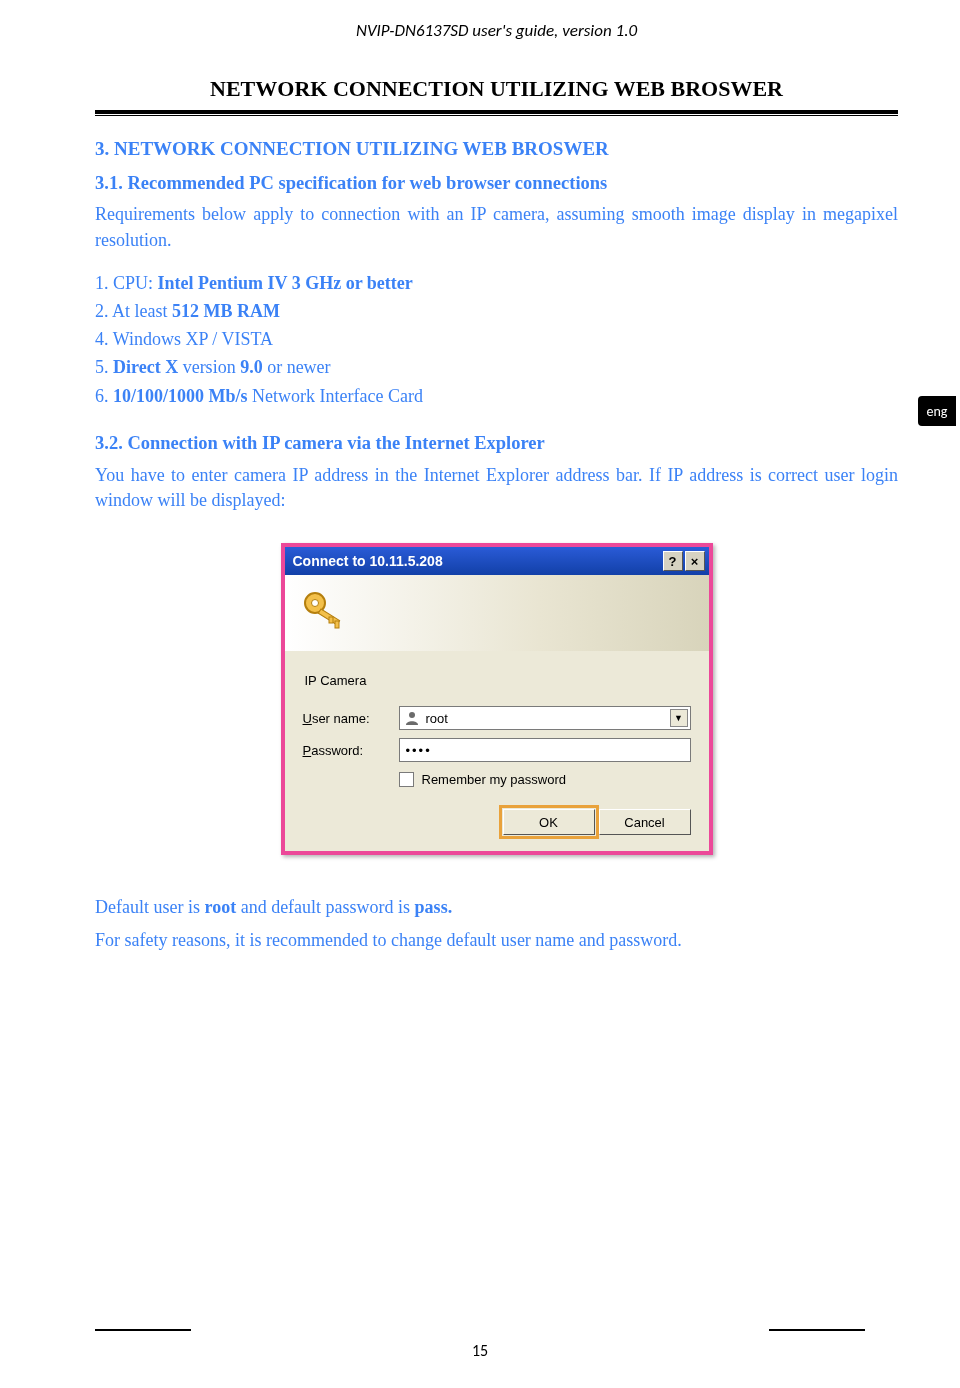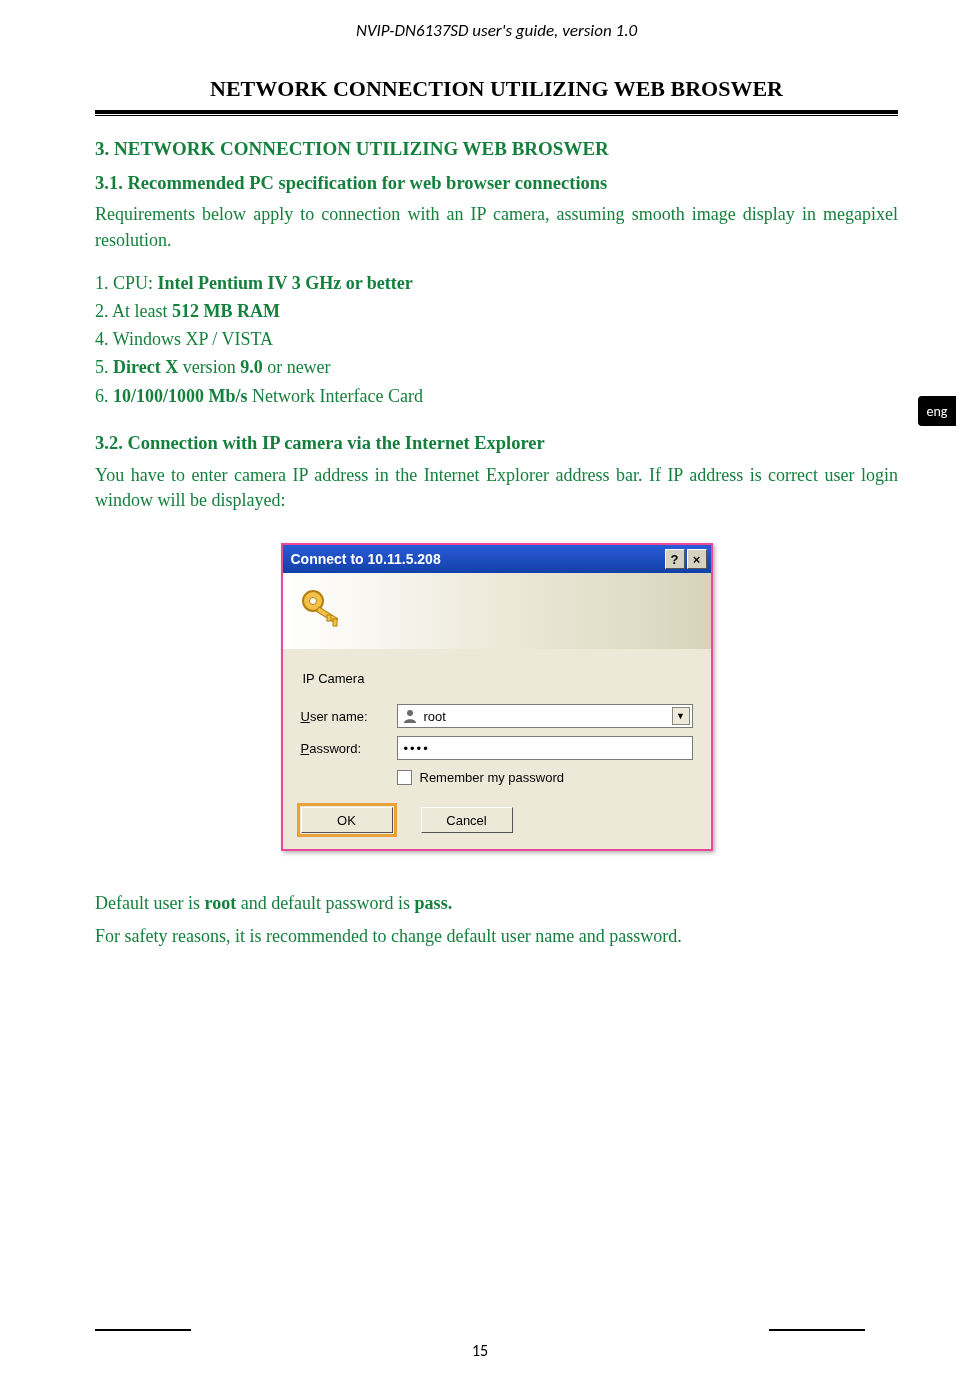--- a/index.html
+++ b/index.html
@@ -27,21 +27,21 @@
     font-size: 22px;
     margin: 35px 0 8px 0;
     font-family: "Times New Roman", Times, serif;
   }
   .double-rule {
     border-top: 4px solid #000;
     border-bottom: 1px solid #000;
     height: 6px;
     margin: 6px 0 20px 0;
   }
-  .body-text { font-size: 18px; line-height: 1.4; color: #15803d; }
+  .body-text { font-size: 18px; line-height: 1.4; color: #3b82f6; }
   .h2 { font-weight: bold; font-size: 19px; margin: 6px 0 8px 0; }
   .h3 { font-weight: bold; font-size: 18.5px; margin: 4px 0 6px 0; }
   .para { margin: 4px 0 8px 0; text-align: justify; }
   .spec-list { margin: 18px 0 22px 0; }
   .spec-list p { margin: 3px 0; font-size: 18px; }
   .b { font-weight: bold; }
   .lang-tab {
     position: absolute;
     right: 4px;
     top: 396px;
@@ -57,21 +57,21 @@
     border-radius: 4px 0 0 4px;
   }
   .dialog-wrap {
     display: flex;
     justify-content: center;
     margin: 30px 0 40px 0;
   }
   .dialog {
     width: 432px;
     background: #ece9d8;
-    border: 2px solid #ec4899;
+    border: 4px solid #ec4899;
     box-shadow: 2px 2px 4px rgba(0,0,0,0.3);
     font-family: Tahoma, Arial, sans-serif;
     font-size: 13px;
   }
   .titlebar {
     height: 28px;
     background: linear-gradient(to bottom, #2a5bd7 0%, #1240a8 100%);
     color: #fff;
     display: flex;
     align-items: center;
@@ -127,21 +127,21 @@
     padding: 0 6px; display:flex; align-items:center; letter-spacing:2px;
     font-family: Tahoma, Arial; font-size:13px;
   }
   .chk-row { display:flex; align-items:center; margin: 10px 0 4px 96px; }
   .chk {
     width:15px; height:15px; border:1px solid #7a7a7a; background:#fff;
     margin-right:8px; cursor:pointer;
   }
   .dialog-footer {
     padding: 10px 18px 16px 18px;
-    display:flex; justify-content:flex-start; gap:28px;
+    display:flex; justify-content:flex-end; gap:4px;
   }
   .win-btn {
     width: 92px; height: 26px;
     background: #ece9d8;
     border: 1px solid #555;
     border-top-color:#fff; border-left-color:#fff;
     font-family: Tahoma, Arial; font-size:13px;
     display:flex; align-items:center; justify-content:center;
     cursor:pointer;
   }

